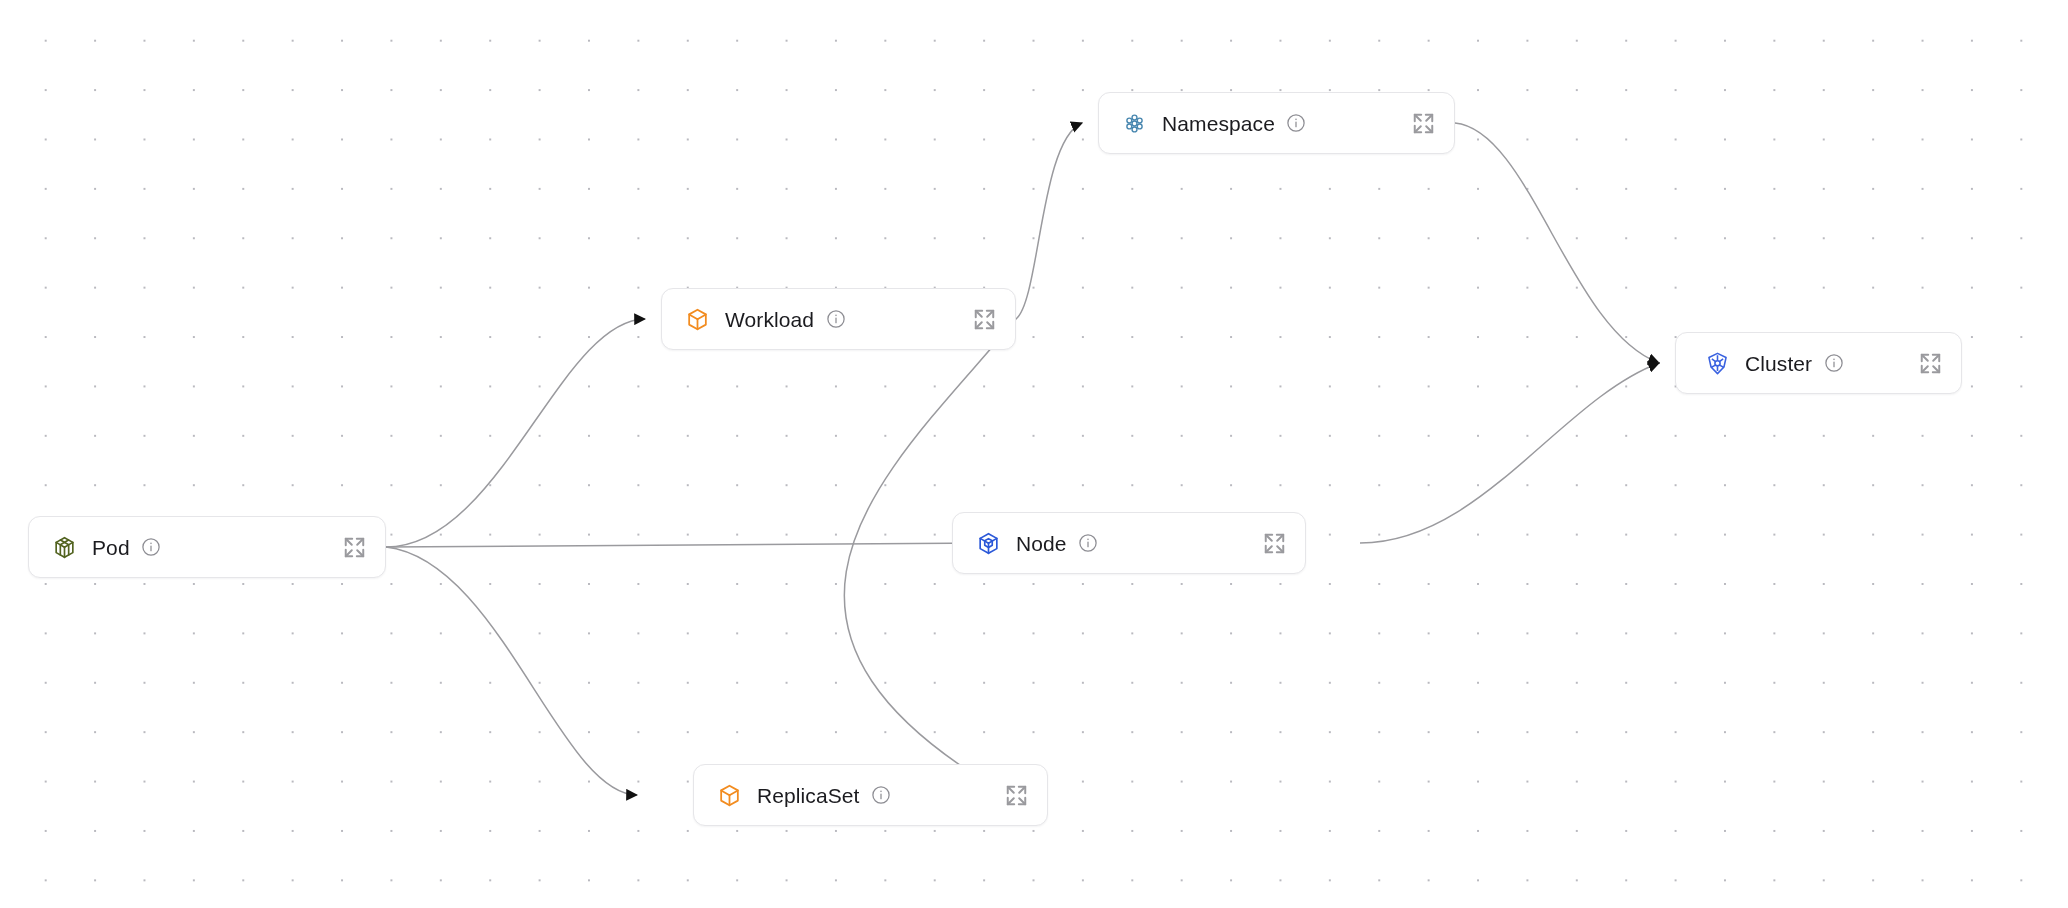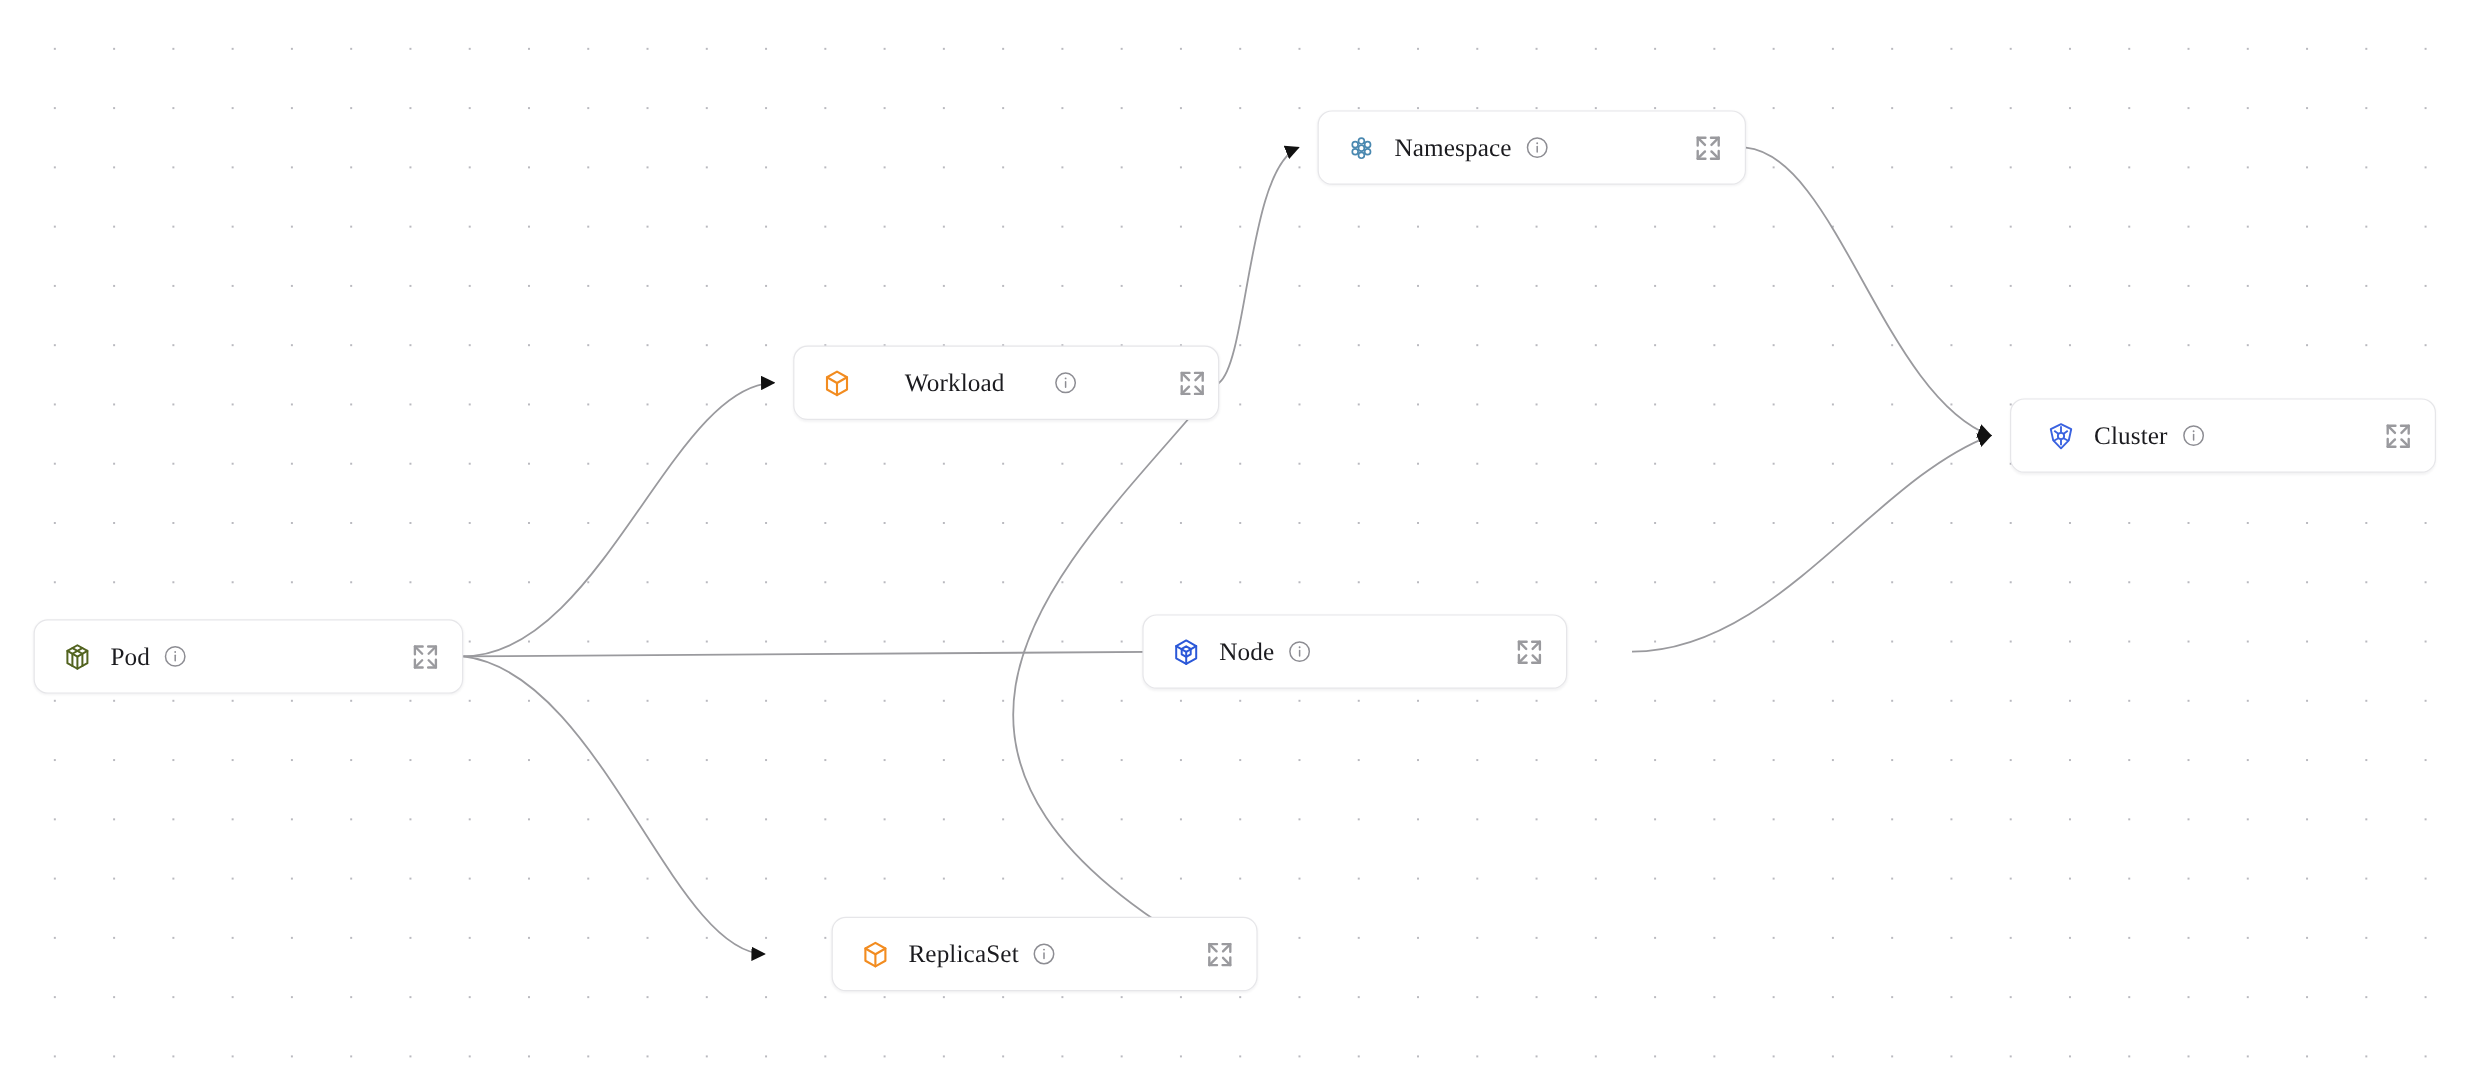--- a/index.html
+++ b/index.html
@@ -42,21 +42,20 @@
     position: absolute;
     z-index: 3;
     display: flex;
     align-items: center;
     background: #ffffff;
     border: 1px solid #e6e6e9;
     border-radius: 12px;
     box-shadow: 0 1px 2px rgba(16,24,40,0.05);
     padding: 0 18px 0 22px;
     height: 62px;
-    font-family: Liberation Serif, serif;
   }
 
   .node-icon {
     flex: 0 0 auto;
     width: 26px;
     height: 26px;
     display: flex;
     align-items: center;
     justify-content: center;
     margin-right: 15px;
@@ -141,21 +140,21 @@
     <path d="M20.4 3.6 14.6 9.4"></path>
     <path d="M9.8 20.4H3.6v-6.2"></path>
     <path d="M3.6 20.4 9.4 14.6"></path>
     <path d="M20.4 14.2v6.2h-6.2"></path>
     <path d="M20.4 20.4 14.6 14.6"></path>
     <path d="M3.6 9.8V3.6h6.2"></path>
     <path d="M3.6 3.6 9.4 9.4"></path>
   </svg>
 </span>
       </div>
-      <div class="node" style="left: 661px; top: 288px; width: 355px; height: 62px; gap: 29px;">
+      <div class="node" style="left: 661px; top: 288px; width: 355px; height: 62px;">
         <span class="node-icon">
   <svg width="25" height="25" viewBox="0 0 24 24" fill="none" stroke="#f28c20" stroke-width="1.7" stroke-linecap="round" stroke-linejoin="round">
     <path d="M12 2.6 20 7.1v9.8L12 21.4 4 16.9V7.1z"></path>
     <path d="M4 7.1 12 11.7l8-4.6"></path>
     <path d="M12 11.7v9.7"></path>
   </svg>
 </span>
         <span class="node-label">Workload</span>
         <span class="info-icon">
   <svg width="20" height="20" viewBox="0 0 20 20" fill="none" stroke="#8d8d93" stroke-width="1.25">
@@ -266,21 +265,21 @@
     <path d="M20.4 3.6 14.6 9.4"></path>
     <path d="M9.8 20.4H3.6v-6.2"></path>
     <path d="M3.6 20.4 9.4 14.6"></path>
     <path d="M20.4 14.2v6.2h-6.2"></path>
     <path d="M20.4 20.4 14.6 14.6"></path>
     <path d="M3.6 9.8V3.6h6.2"></path>
     <path d="M3.6 3.6 9.4 9.4"></path>
   </svg>
 </span>
       </div>
-      <div class="node" style="left: 1675px; top: 332px; width: 355px; height: 62px; padding-left: 28px;">
+      <div class="node" style="left: 1675px; top: 332px; width: 287px; height: 62px; padding-left: 28px;">
         <span class="node-icon">
   <svg width="25" height="25" viewBox="0 0 24 24" fill="none" stroke="#3a62e0" stroke-width="1.5" stroke-linejoin="round">
     <path d="M12 2.3 20.2 6.3 18.2 15.4 12 21.7 5.8 15.4 3.8 6.3z"></path>
     <circle cx="12" cy="11.8" r="2.5"></circle>
     <path d="M12 4.1v4.9M12 14.6v4.7M6.6 7.6l3.5 2.6M14.1 13.6l4 2.2M17.4 7.6l-3.5 2.6M9.9 13.6l-4 2.2"></path>
   </svg>
 </span>
         <span class="node-label">Cluster</span>
         <span class="info-icon">
   <svg width="20" height="20" viewBox="0 0 20 20" fill="none" stroke="#8d8d93" stroke-width="1.25">

